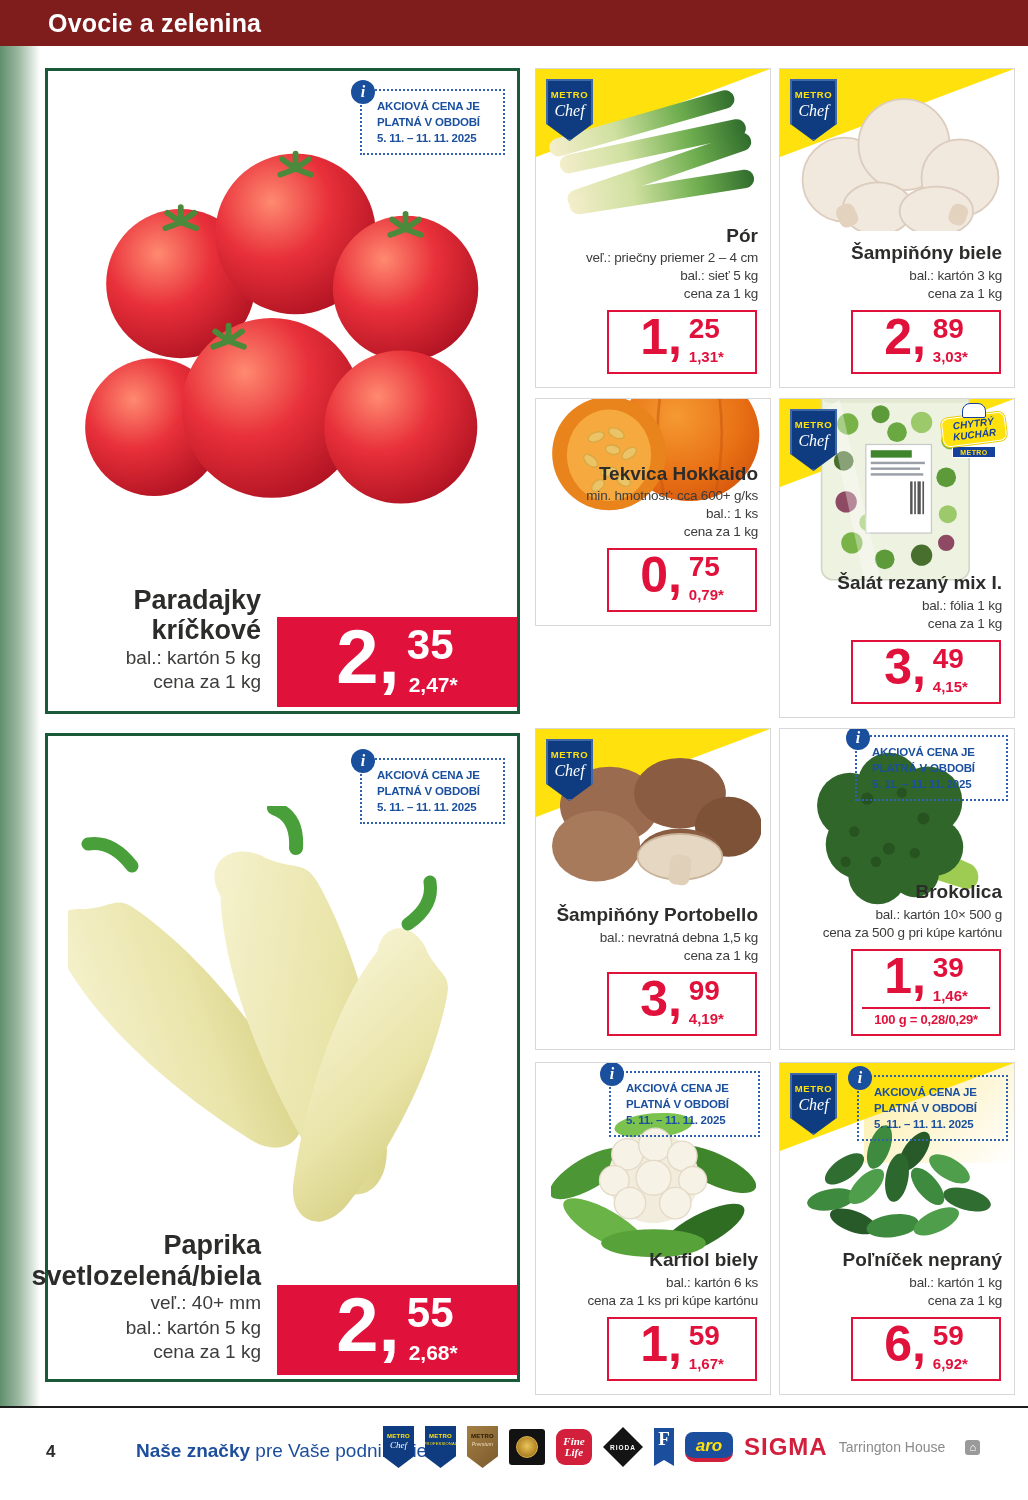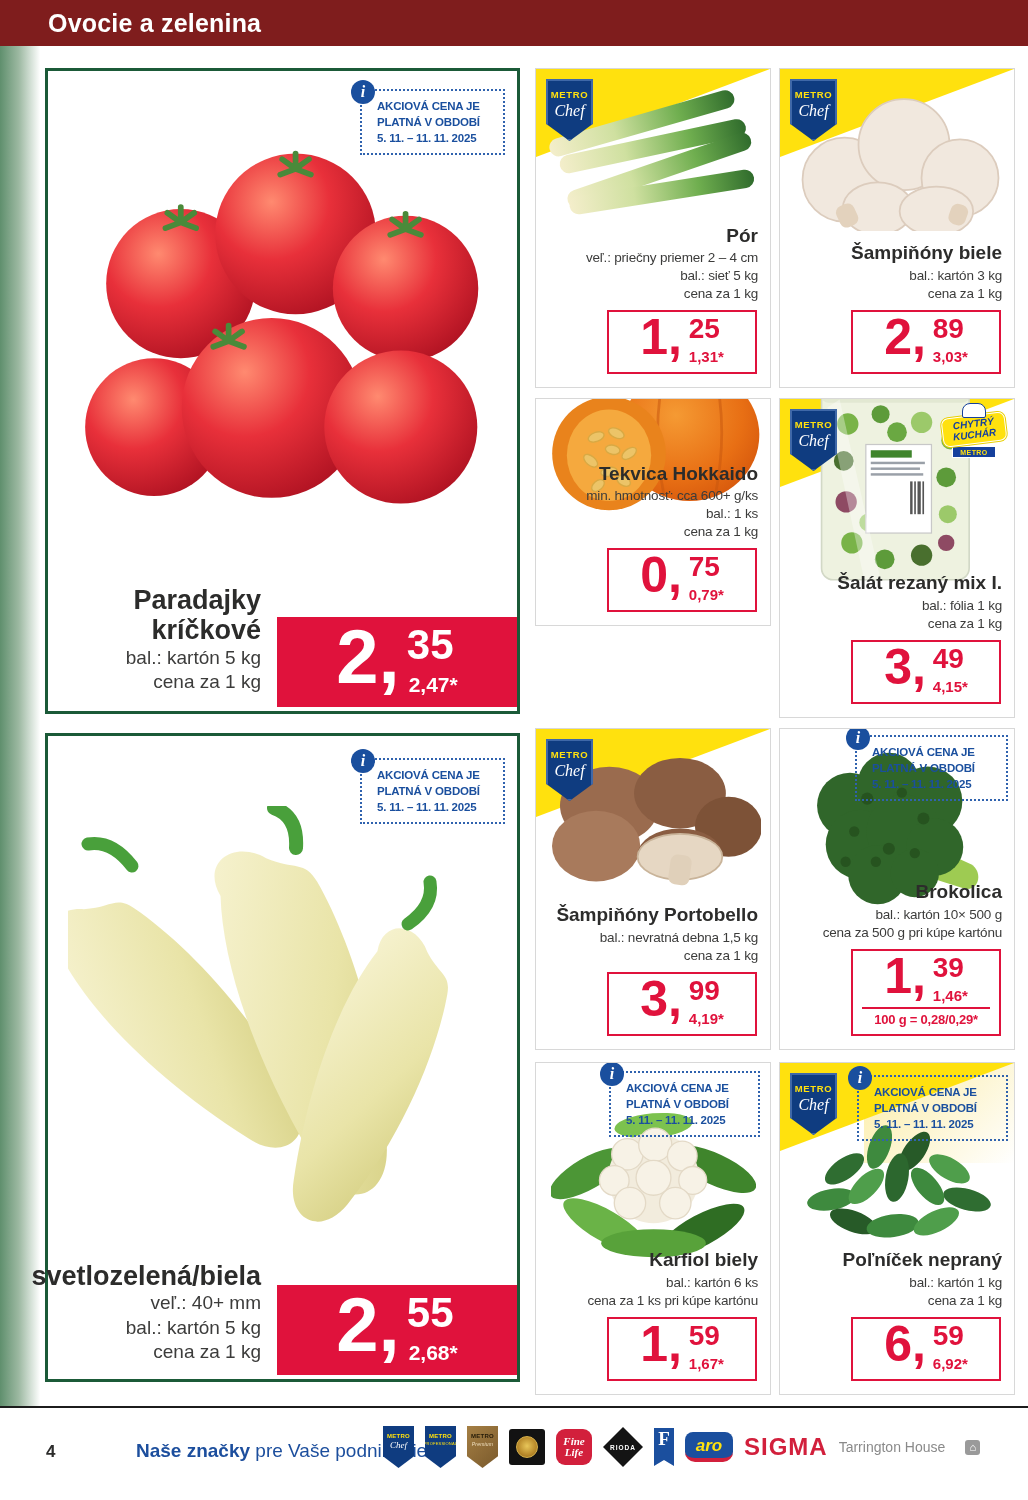--- a/index.html
+++ b/index.html
@@ -189,20 +189,21 @@
         <path id="pep" d="M60,18 C38,-2 8,10 18,40 C8,95 18,180 50,270 C62,306 98,306 106,266 C122,180 112,95 96,45 C90,26 80,32 60,18 Z"></path>
       </defs>
       <use href="#pep" fill="url(#gp)" transform="translate(30,60) rotate(-38 60 150) scale(1.12)"></use>
       <use href="#pep" fill="url(#gp)" transform="translate(150,30) rotate(-12 60 150) scale(1.25)"></use>
       <use href="#pep" fill="url(#gp)" transform="translate(235,110) rotate(28 60 150) scale(1.05)"></use>
       <path d="M64,60 q-20,-26 -44,-22" stroke="#49a03b" stroke-width="13" fill="none" stroke-linecap="round"></path>
       <path d="M228,42 q2,-32 -22,-40" stroke="#49a03b" stroke-width="14" fill="none" stroke-linecap="round"></path>
       <path d="M340,118 q26,-18 22,-42" stroke="#49a03b" stroke-width="13" fill="none" stroke-linecap="round"></path>
     </svg>
     <div class="bigtext" style="bottom:14px;">
+      <div class="bigtitle">Paprika</div>
       <div class="bigtitle">svetlozelená/biela</div>
       <div class="bigdetail">veľ.: 40+ mm</div>
       <div class="bigdetail">bal.: kartón 5 kg</div>
       <div class="bigdetail">cena za 1 kg</div>
     </div>
     <div class="redbox">
       <div class="price big">
         <span class="p-main">2,</span>
         <span class="p-side">
           <span class="p-cents">55</span>

